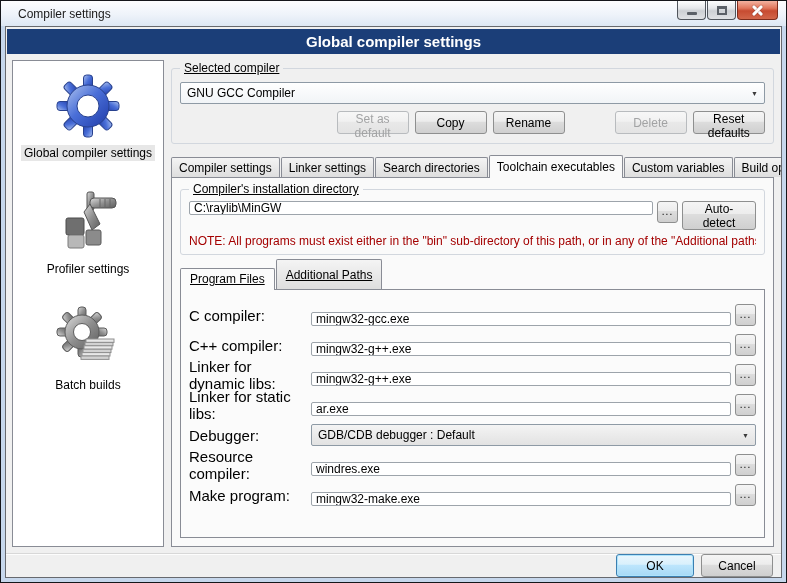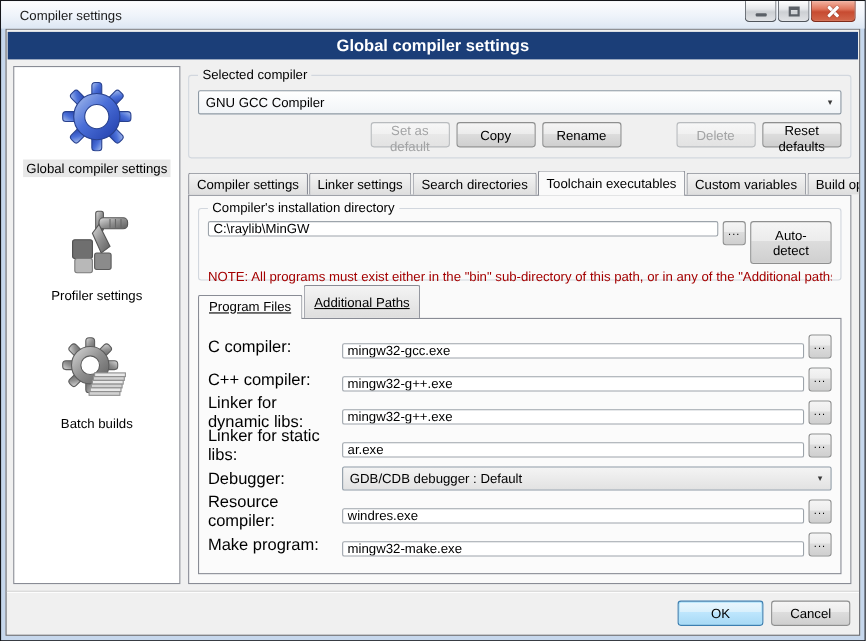--- a/index.html
+++ b/index.html
@@ -54,21 +54,21 @@
     width:152px; margin:1px 0 6px 6px; background:#fff; border:1px solid #898c95;
     display:flex; flex-direction:column; align-items:center; padding-top:13px;
   }
   .side-item{ display:flex; flex-direction:column; align-items:center; margin-bottom:29px; cursor:pointer; }
   .side-icon{ width:64px; height:64px; margin-bottom:7px; }
   .side-label{ font-size:12px; padding:1px 3px; white-space:nowrap; }
   .side-item.selected .side-label{ background:#e7e7e7; }
   
   .right{ flex:1; margin:0 7px; display:flex; flex-direction:column; min-width:0; }
   .groupbox{ position:relative; border:1px solid #d2d7de; border-radius:3px; }
-  .glabel{ position:absolute; top:-8px; left:8px; padding:0 4px; background:#f0f0f0; font-size:12px; }
+  .glabel{ position:absolute; top:-8px; left:8px; padding:0 4px; background:#f0f0f0; font-size:12px;text-decoration:underline; }
   .group-compiler{ margin-top:9px; height:76px; padding:13px 8px 8px; }
   .combo{
     height:22px; border:1px solid #8e9aa5; border-radius:2px;
     background:linear-gradient(180deg,#ffffff,#f1f4f7);
     display:flex; align-items:center; padding:0 6px; cursor:pointer;
   }
   .combo-text{ flex:1; overflow:hidden; white-space:nowrap; }
   .combo-arrow{ font-size:7px; color:#3a3a3a; margin-left:6px; }
   .combo.gray{ background:linear-gradient(180deg,#f4f4f4,#e2e2e2); }
   .btnrow{ display:flex; gap:6px; margin-top:7px; }
@@ -101,42 +101,42 @@
   .group-install .glabel{ background:#fafafa; }
   .install-row{ display:flex; gap:4px; }
   input[type=text]{
     height:14px; border:1px solid #9da4ab; border-radius:2px; background:#fff;
     padding:0 4px; font-size:12px; font-family:"Liberation Sans",sans-serif; width:100%;
   }
   .browse{
     width:21px; height:22px; min-width:21px; padding:0; font-size:10px;
     letter-spacing:1px; line-height:10px;
   }
-  .autodetect{ height:39px; min-width:74px; padding:0 8px; }
+  .autodetect{ height:29px; min-width:74px; padding:0 8px; }
   .note{ margin-top:4px; font-size:12px; color:#a40000; white-space:nowrap; overflow:hidden; }
   
   .subtabs{ display:flex; align-items:flex-end; height:22px; position:relative; z-index:2;text-decoration:underline; }
   .subtab{
     height:30px; padding:0 9px; display:flex; align-items:center; font-size:12px;
     background:linear-gradient(180deg,#f4f4f4,#dedede);
     border:1px solid #898c95; border-bottom:none; border-radius:2px 2px 0 0;
     margin-right:1px; cursor:pointer;
   }
   .subtab.active{ height:22px; background:#fbfbfb; margin-bottom:-1px; padding-bottom:1px; z-index:3; }
   .subpanel{
     flex:1; border:1px solid #898c95; background:#fbfbfb;
     padding:14px 8px; display:flex; flex-direction:column; gap:8px;
   }
   .frow{ display:flex; align-items:center; height:22px; }
   .frow > label{ width:122px; flex-shrink:0; font-size:15px; }
   .ctl{ flex:1; display:flex; gap:4px; align-items:flex-end; }
   .ctl .combo{ flex:1; }
   
   .footer{
-    height:40px; border-top:1px solid #d8d8d8; box-shadow:inset 0 1px 0 #fdfdfd;
+    height:24px; border-top:1px solid #d8d8d8; box-shadow:inset 0 1px 0 #fdfdfd;
     display:flex; align-items:center; justify-content:flex-end; gap:7px; padding:0 8px;
   }
   .btn.ok{
     width:78px; border:1px solid #3c7fb1;
     background:linear-gradient(180deg,#eaf6fd 0%,#d9f0fc 45%,#bee6fd 46%,#a7d9f5 100%);
     box-shadow:inset 0 0 0 1px #aee3fb;
   }
   .btn.cancel{ width:72px; }
 </style>
 </head>

